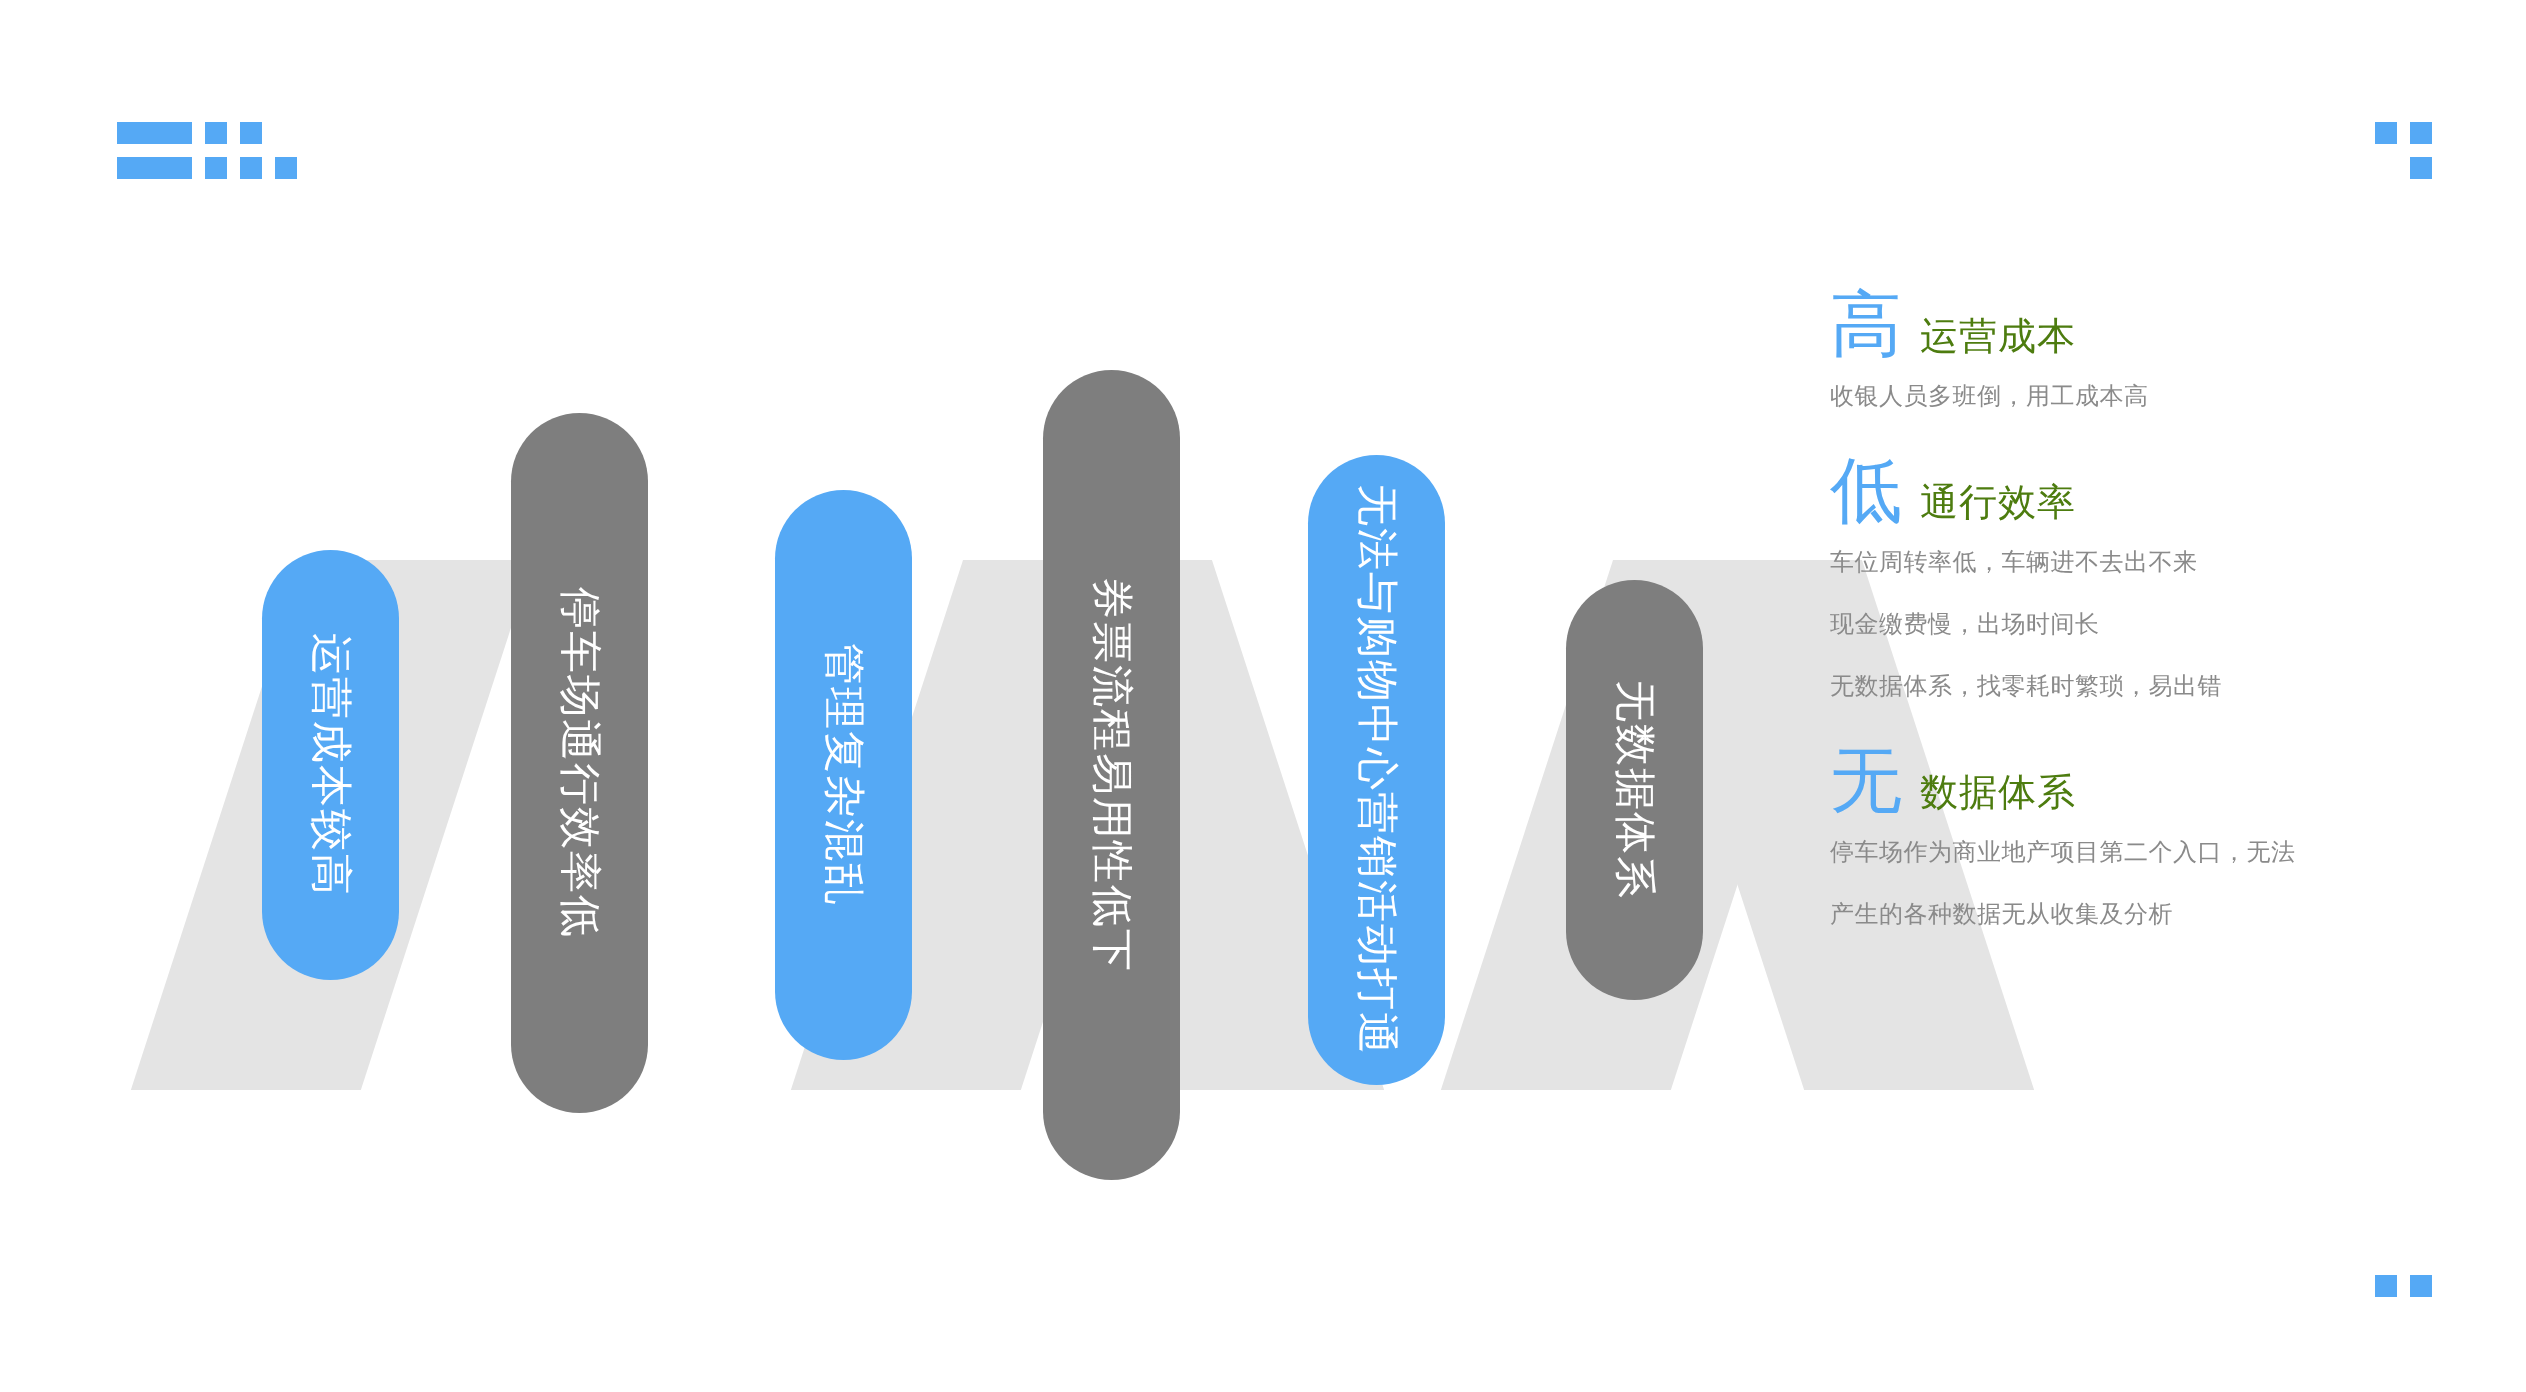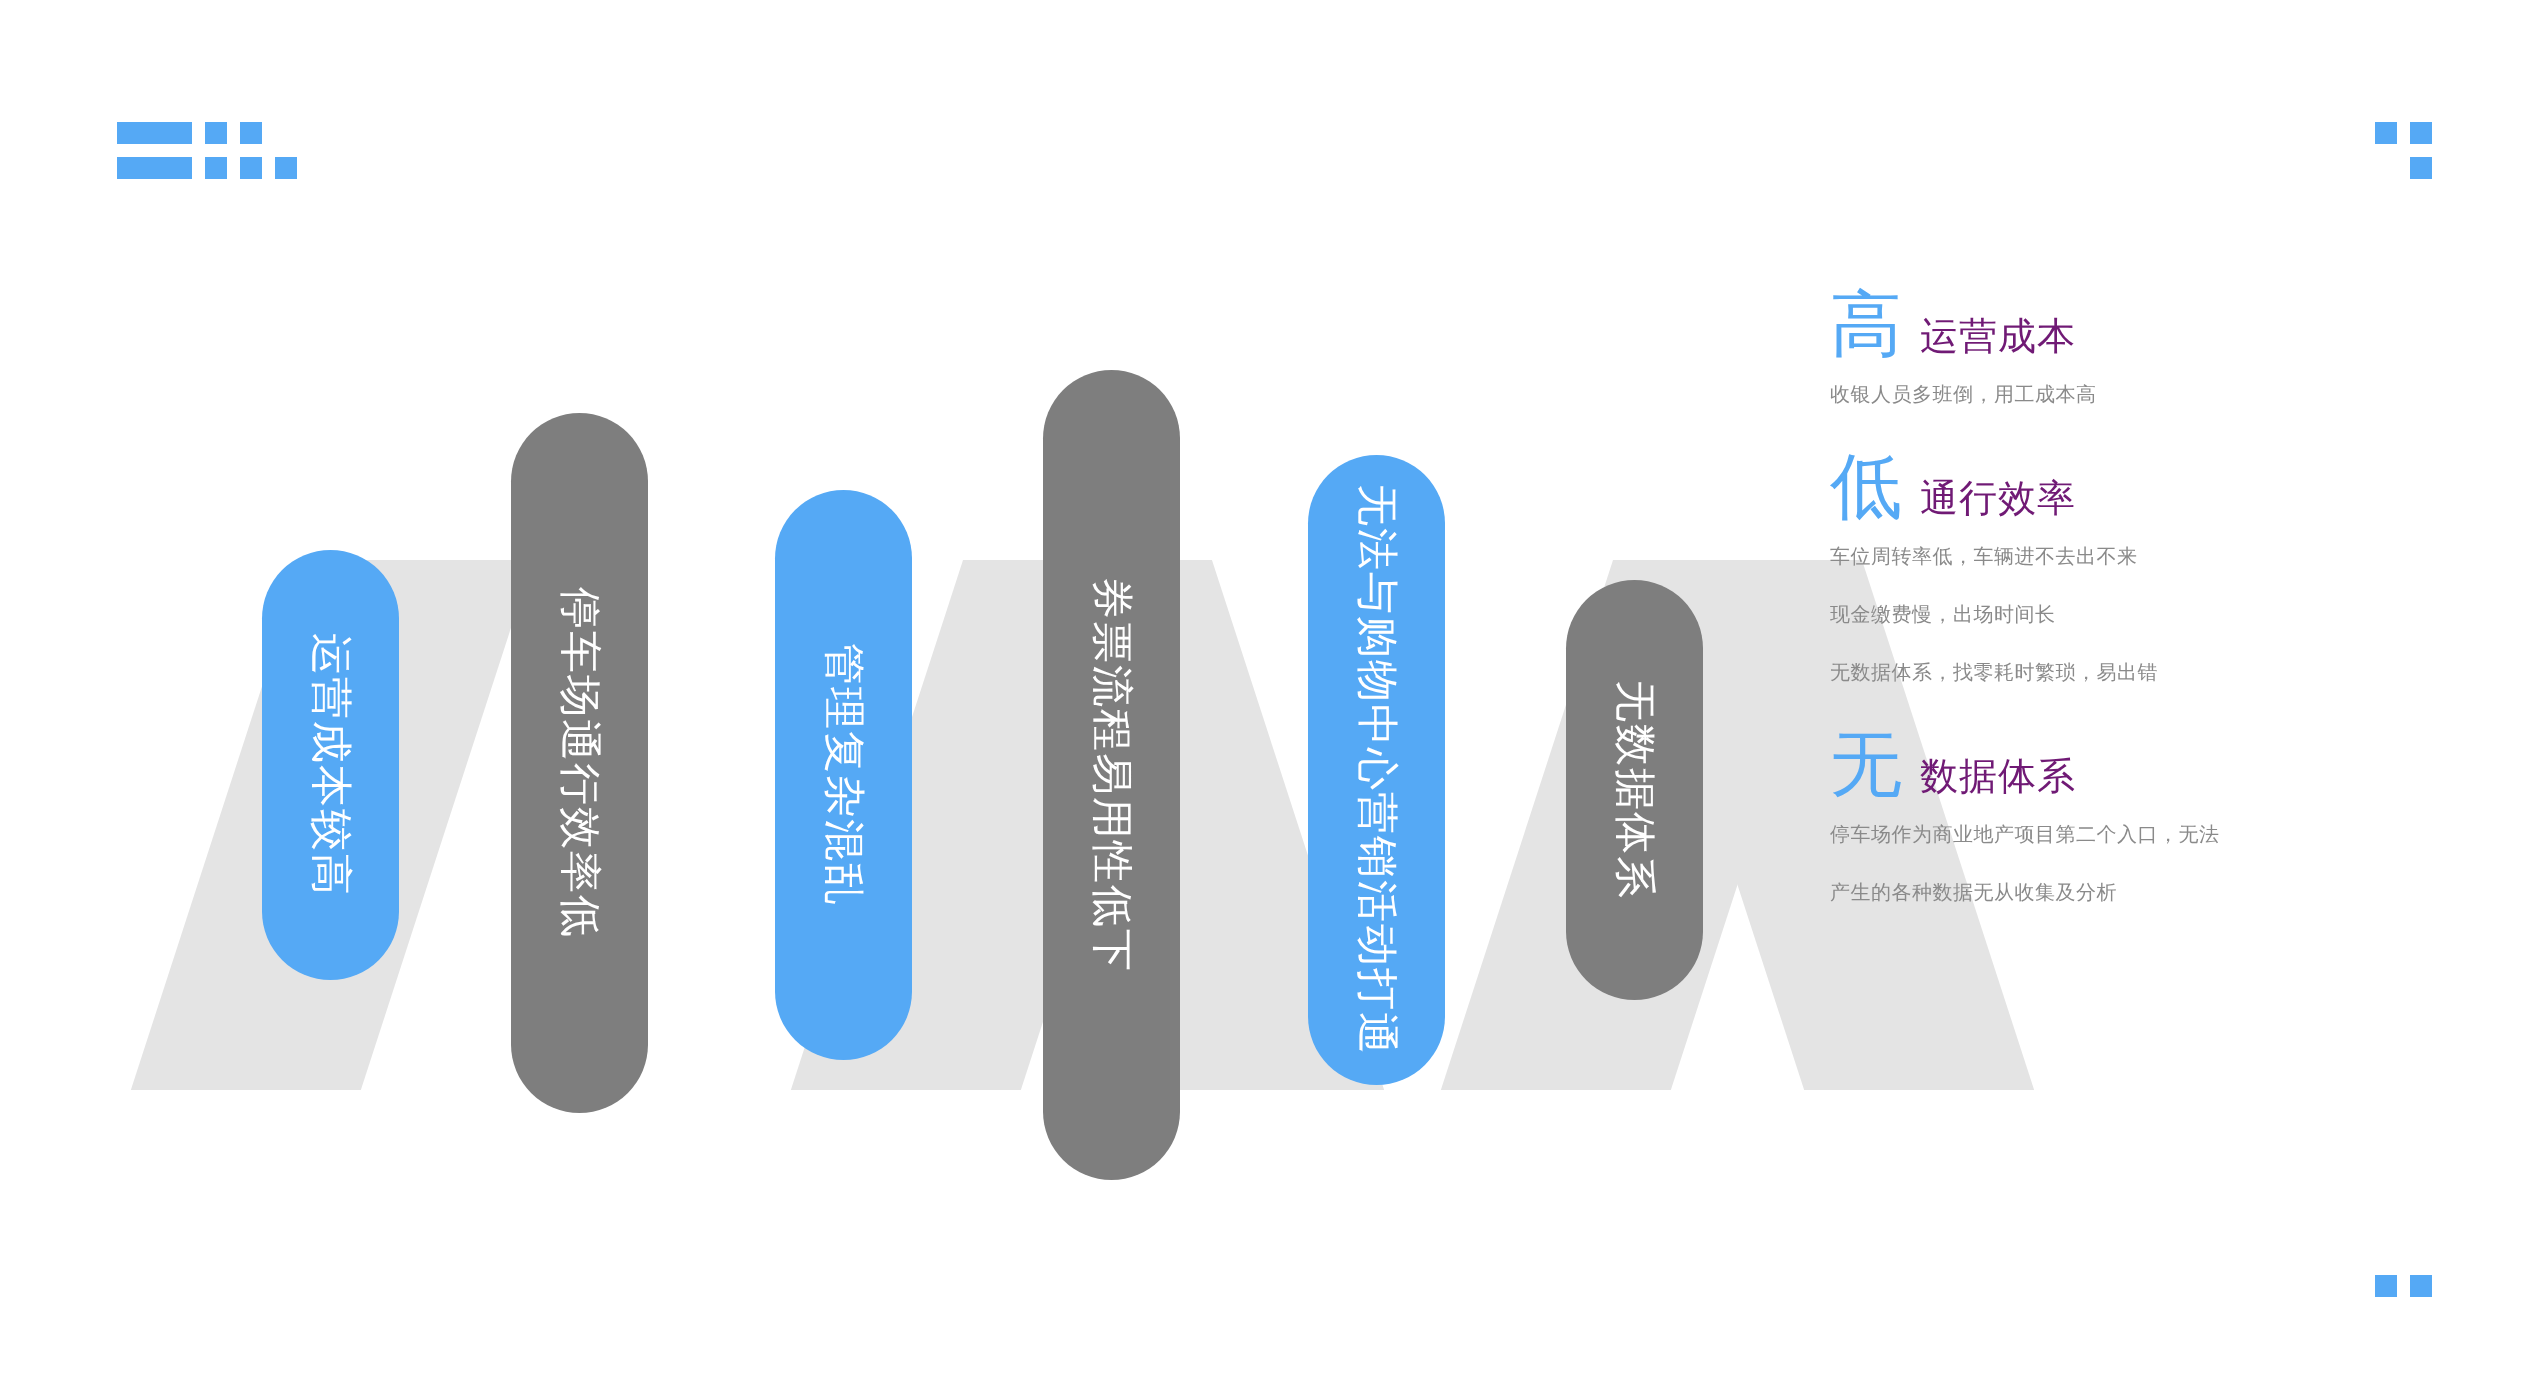--- a/index.html
+++ b/index.html
@@ -79,28 +79,28 @@
     margin-bottom: 22px;
   }
   .thead .big {
     color: #55A9F5;
     font-size: 72px;
     line-height: 0.95;
     font-weight: 400;
     margin-right: 18px;
   }
   .thead .sub {
-    color: #701a75;
+    color: #4d7c0f;
     font-size: 38px;
     font-weight: 400;
     letter-spacing: 1px;
   }
   .tline {
     color: #8a8a8a;
-    font-size: 20px;
+    font-size: 24px;
     line-height: 1.0;
     margin-bottom: 38px;
     letter-spacing: 0.5px;
     white-space: nowrap;
     font-family: Liberation Serif, serif;
   }
   .tline:last-child { margin-bottom: 0; }
 </style>
 </head>
 <body>

